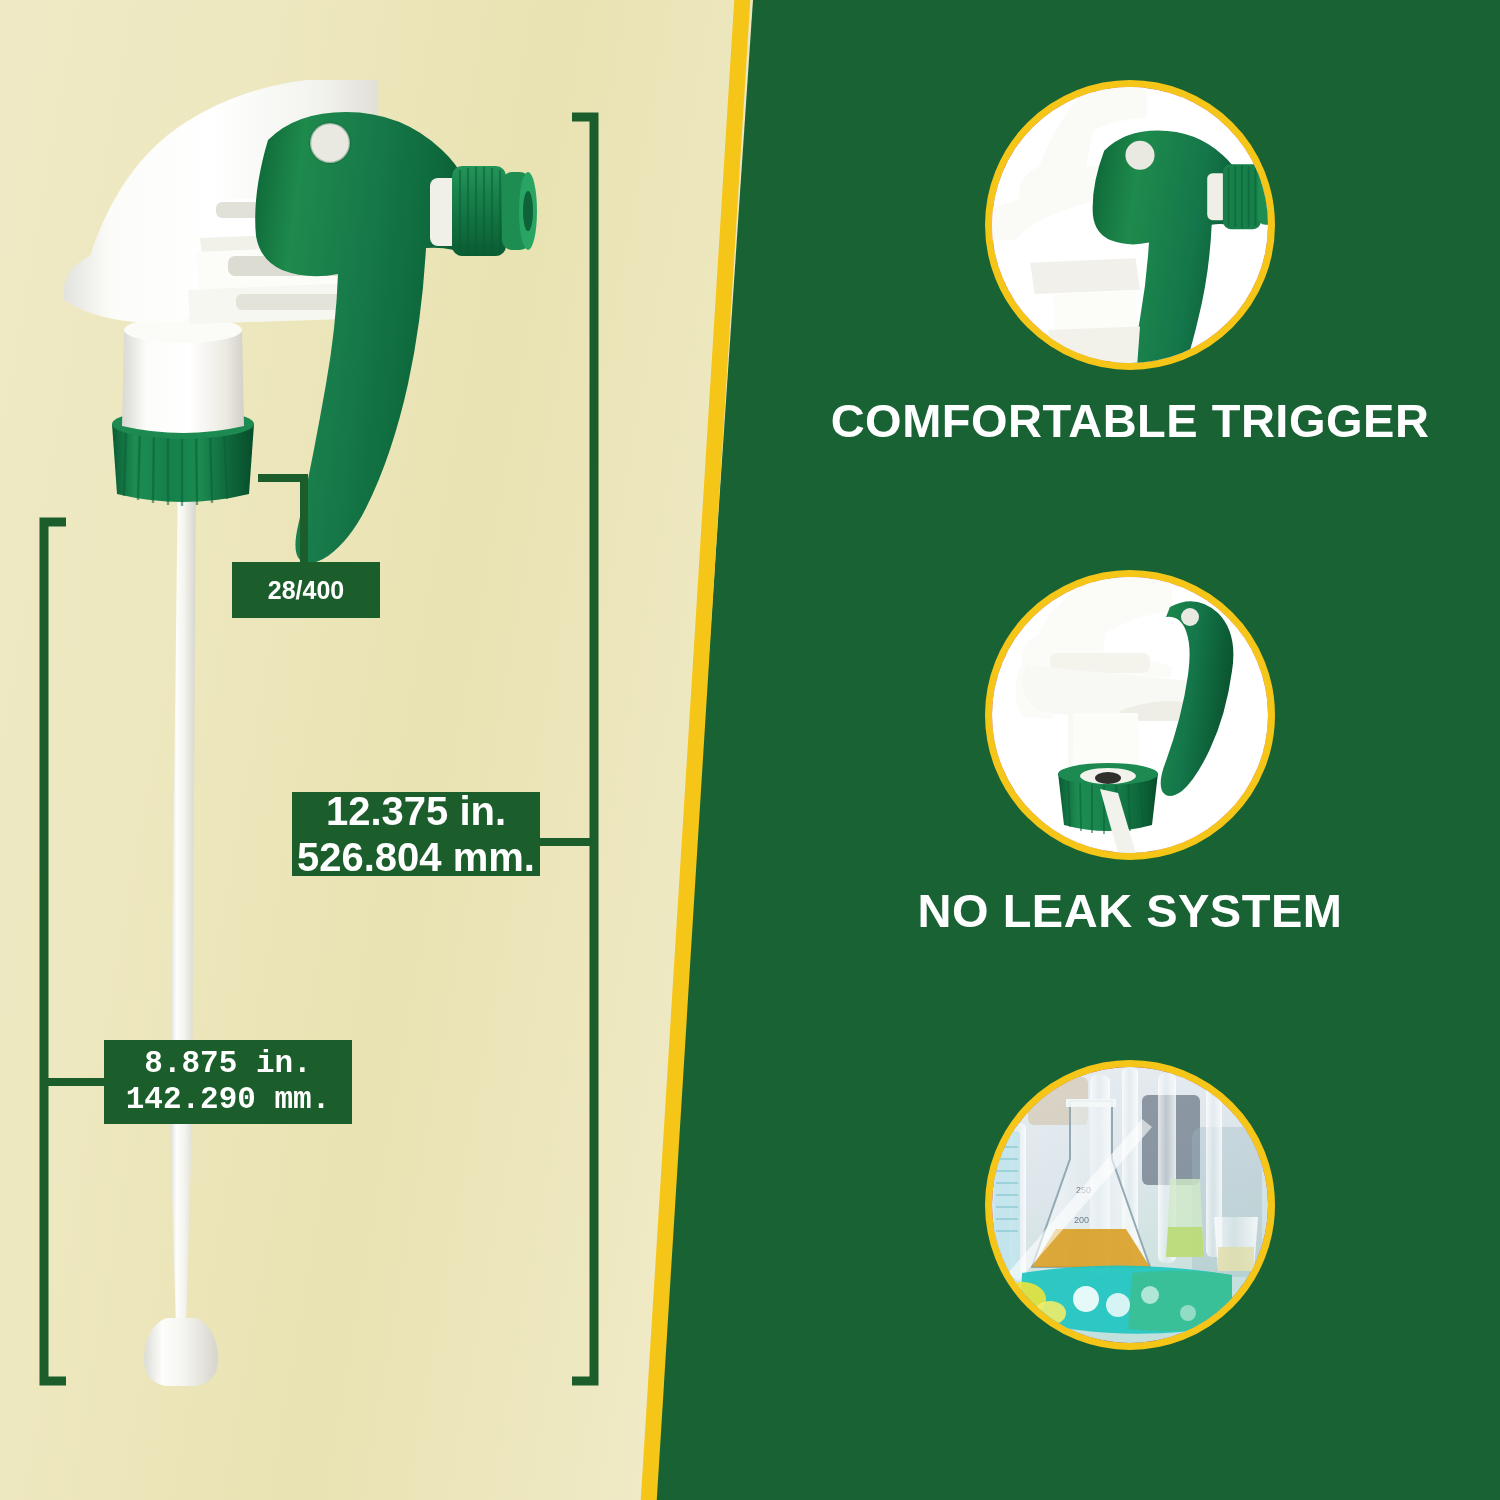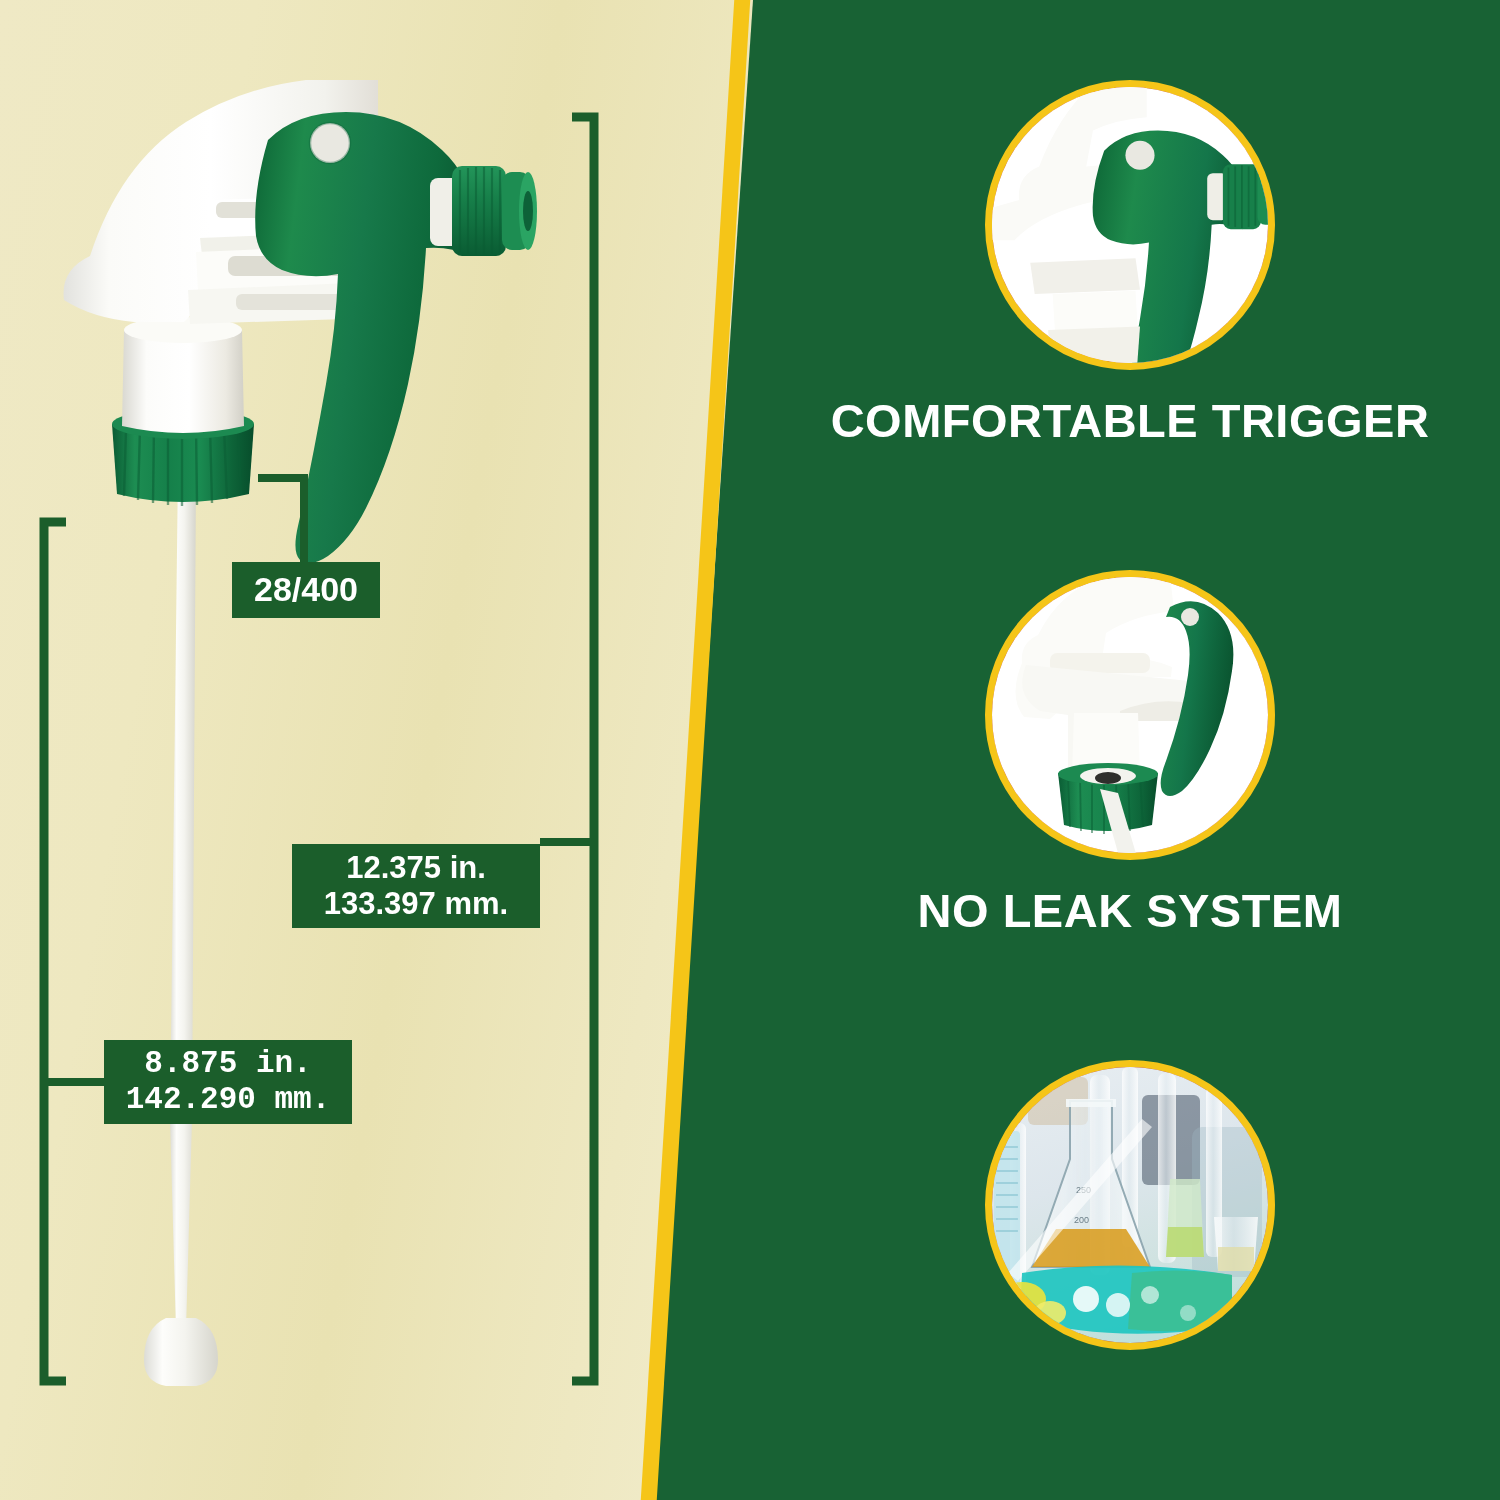--- a/index.html
+++ b/index.html
@@ -59,24 +59,24 @@
     color:#fff;
     font-weight:bold;
     text-align:center;
     z-index:9;
     box-sizing:border-box;
     display:flex;align-items:center;justify-content:center;
     flex-direction:column;
     line-height:1.16;
   }
   #label-28400{
-    left:232px;top:562px;width:148px;height:56px;font-size:34px;
+    left:232px;top:562px;width:148px;height:56px;font-size:25px;
   }
   #label-overall{
-    left:292px;top:844px;width:248px;height:84px;font-size:31px;
+    left:292px;top:792px;width:248px;height:84px;font-size:40px;
   }
   #label-tube{
     left:104px;top:1040px;width:248px;height:84px;font-size:31px;font-family:Liberation Mono, monospace;
   }
   .label-box span{display:block;}
 
   
   .dims{position:absolute;left:0;top:0;width:760px;height:1500px;z-index:8;}
 
   
@@ -241,21 +241,21 @@
       <path d="M44 1082 L104 1082"></path>
     </g>
   </svg>
 
   <div class="label-box" id="label-28400">
     <span>28/400</span>
   </div>
 
   <div class="label-box" id="label-overall">
     <span>12.375 in.</span>
-    <span>133.397 mm.</span>
+    <span>526.804 mm.</span>
   </div>
 
   <div class="label-box" id="label-tube">
     <span>8.875 in.</span>
     <span>142.290 mm.</span>
   </div>
 
   <svg class="divider-green" viewBox="0 0 1500 1500" preserveAspectRatio="none">
     <polygon points="753,0 1500,0 1500,1500 652,1500" fill="#186234"></polygon>
   </svg>

